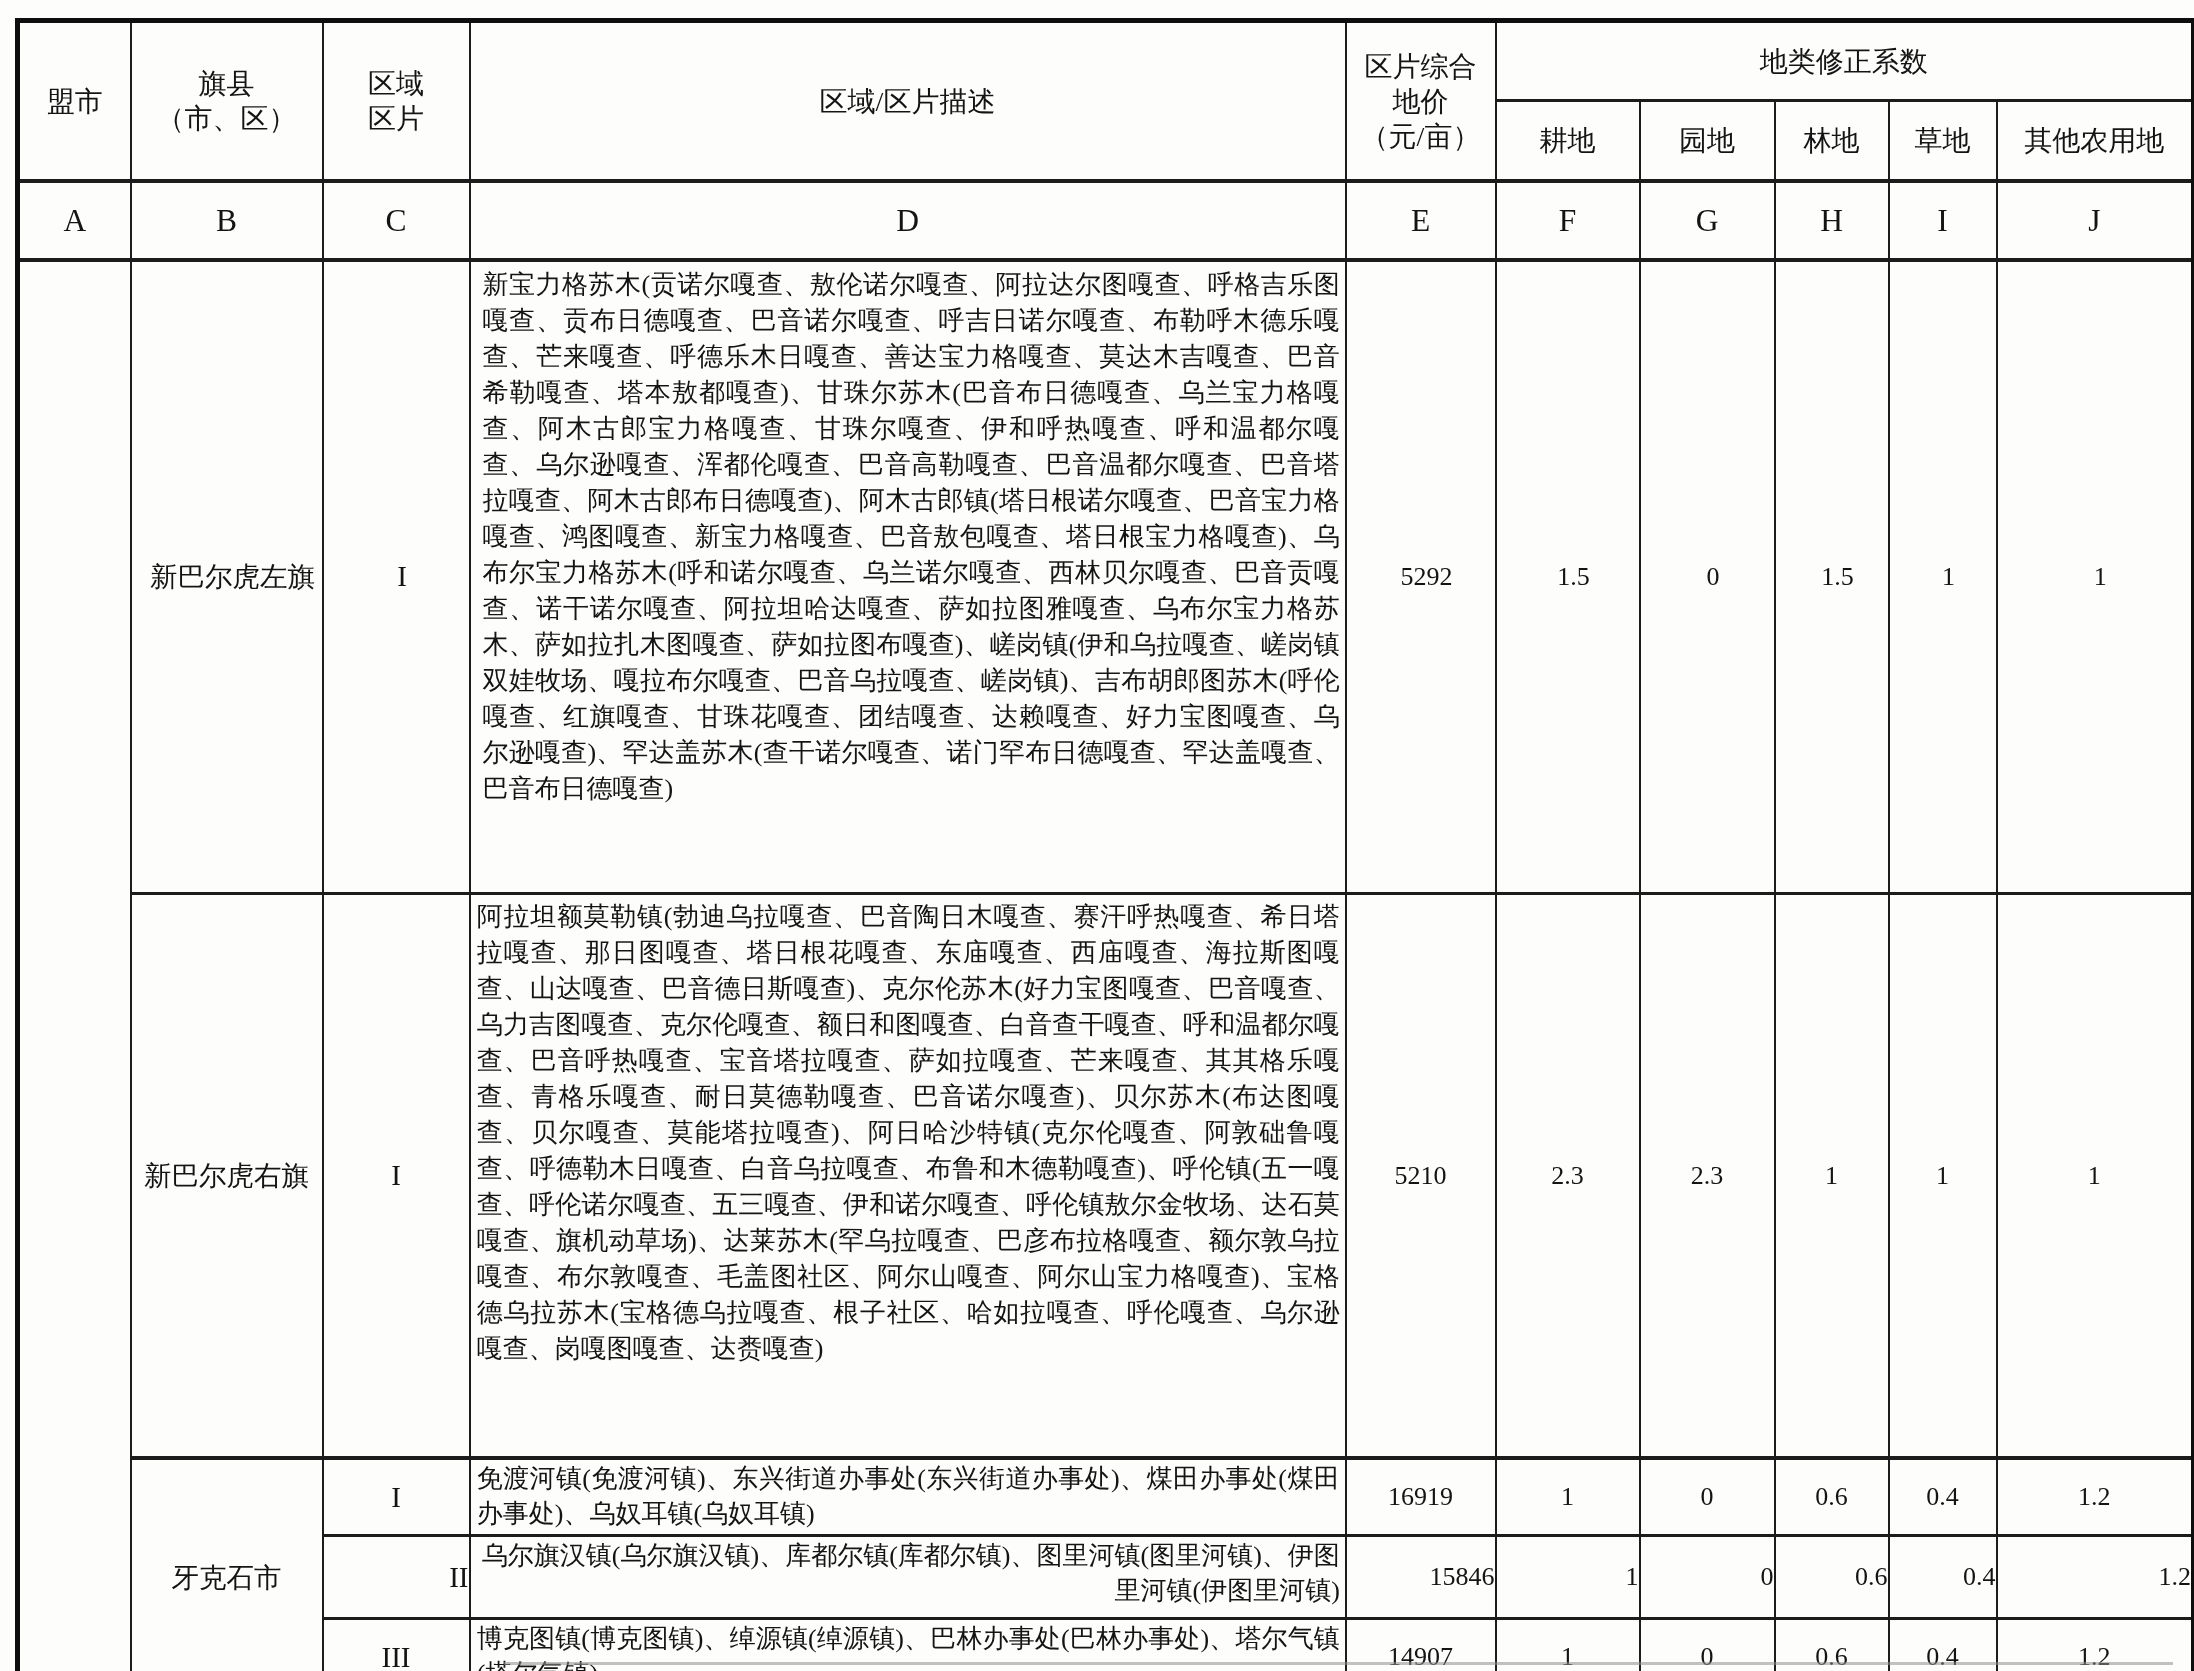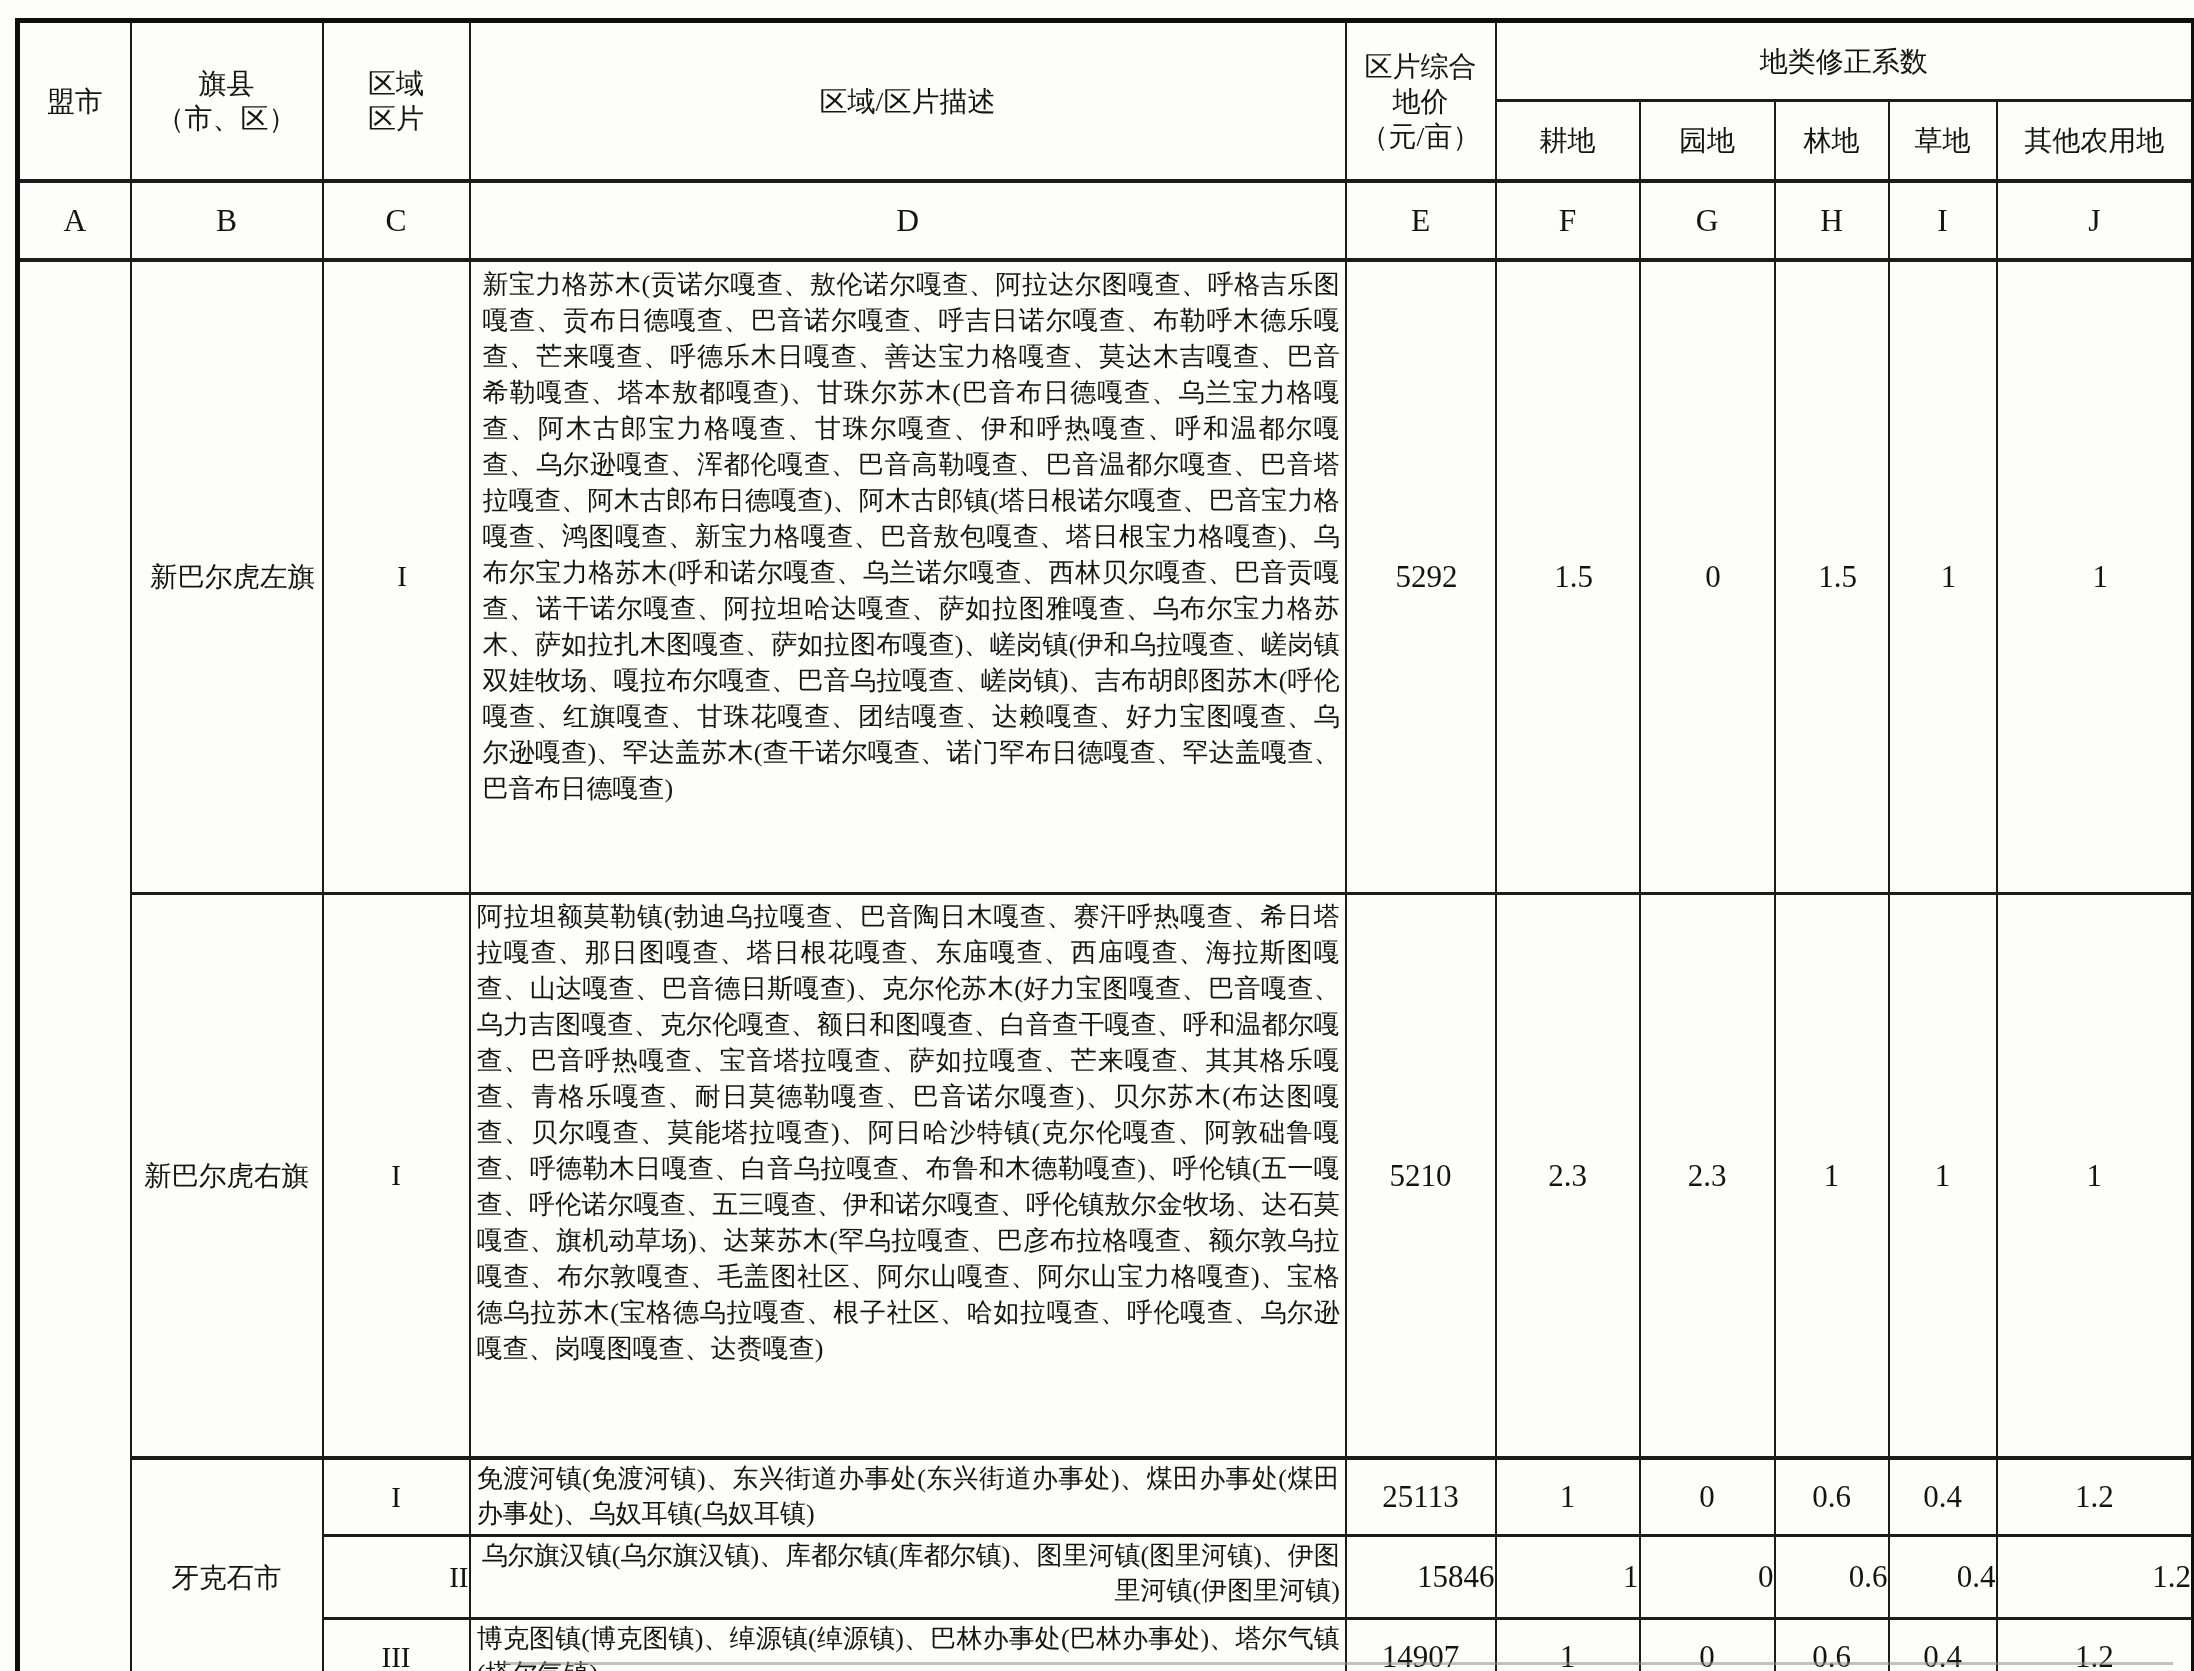--- a/index.html
+++ b/index.html
@@ -27,21 +27,21 @@
   tr.r2 td{height:557px;}
   tr.r3 td{height:73px;}
   tr.r4 td{height:79px;}
   tr.r5 td{height:74px;}
   tr.r2 td{border-top-width:3.9px;margin-top:24px;}
   tr.r3 td{border-top-width:4.7px;}
   tr.r4 td{border-top-width:3.9px;text-align:right;}
   tr.r5 td{border-top-width:3.9px;}
   td.county{font-size:27.5px;}
   td.zone{font-size:29px;}
-  td.num{font-size:31px;}
+  td.num{font-size:26px;}
   td.desc{
     text-align:justify;vertical-align:top;
     font-size:26px;line-height:36px;
     padding:4.7px 4.7px 0 6.3px;
   }
   tr.r3 td.desc,tr.r4 td.desc,tr.r5 td.desc{padding-top:0.8px;line-height:35px;}
   .scan-streak{
     position:absolute;left:504px;top:1662px;width:1669px;height:3.1px;
     background:#8f8f8f;opacity:.55;
   }
@@ -120,21 +120,21 @@
     <td class="num">2.3</td>
     <td class="num">1</td>
     <td class="num">1</td>
     <td class="num">1</td>
   </tr>
 
   <tr class="r3">
     <td rowspan="3" class="county">牙克石市</td>
     <td class="zone">I</td>
     <td class="desc">免渡河镇(免渡河镇)、东兴街道办事处(东兴街道办事处)、煤田办事处(煤田办事处)、乌奴耳镇(乌奴耳镇)</td>
-    <td class="num">25113</td>
+    <td class="num">16919</td>
     <td class="num">1</td>
     <td class="num">0</td>
     <td class="num">0.6</td>
     <td class="num">0.4</td>
     <td class="num">1.2</td>
   </tr>
 
   <tr class="r4">
     <td class="zone">II</td>
     <td class="desc">乌尔旗汉镇(乌尔旗汉镇)、库都尔镇(库都尔镇)、图里河镇(图里河镇)、伊图里河镇(伊图里河镇)</td>

